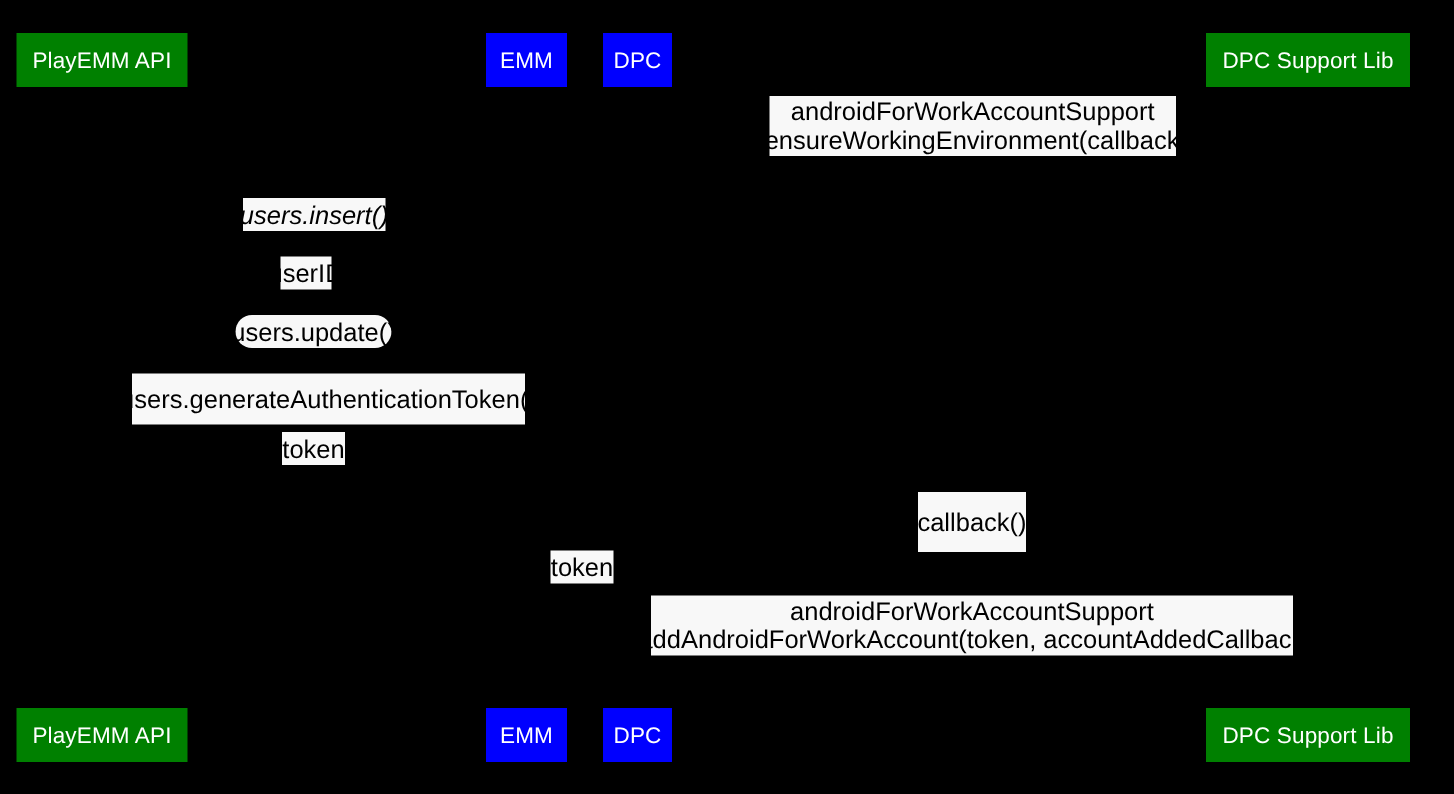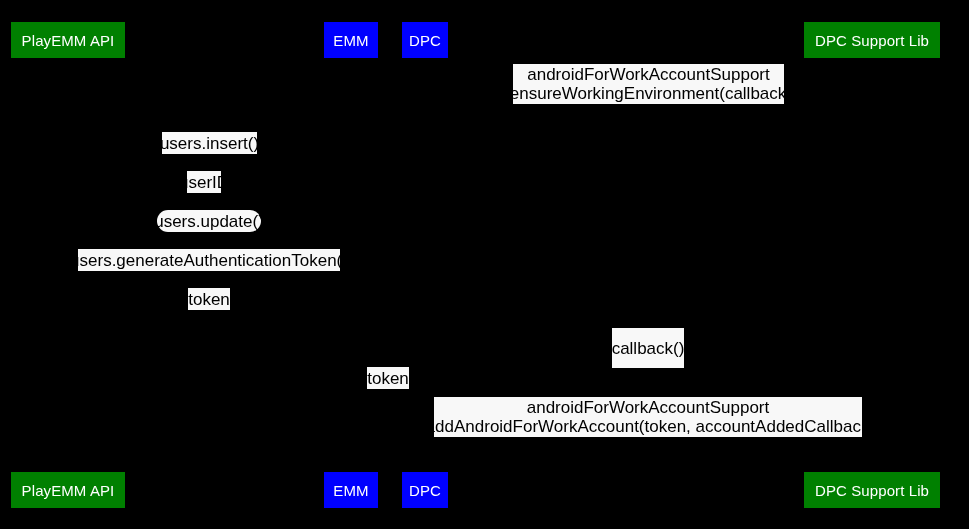--- a/index.html
+++ b/index.html
@@ -67,33 +67,33 @@
 
   <div class="participant green" style="left:804px; top:22px; width:136px; height:36px;">
     <span>DPC Support Lib</span>
   </div>
 
   <div class="msg-label" style="left:513px; top:64px; width:271px; height:40px;">
     <span class="line">androidForWorkAccountSupport</span>
     <span class="line">.ensureWorkingEnvironment(callback)</span>
   </div>
 
-  <div class="msg-label" style="left:162px; top:132px; width:95px; height:22px;">
+  <div class="msg-label" style="left:162px; top:132px; width:95px; height:22px;font-style:italic;">
     <span class="line">users.insert()</span>
   </div>
 
   <div class="msg-label" style="left:187px; top:171px; width:34px; height:22px;">
     <span class="line">userID</span>
   </div>
 
   <div class="msg-label" style="left:157px; top:210px; width:104px; height:22px;border-radius:11px;">
     <span class="line">users.update()</span>
   </div>
 
-  <div class="msg-label" style="left:78px; top:249px; width:262px; height:22px;">
+  <div class="msg-label" style="left:88px; top:249px; width:262px; height:34px;">
     <span class="line">users.generateAuthenticationToken()</span>
   </div>
 
   <div class="msg-label" style="left:188px; top:288px; width:42px; height:22px;">
     <span class="line">token</span>
   </div>
 
   <div class="msg-label" style="left:612px; top:328px; width:72px; height:40px;">
     <span class="line">callback()</span>
   </div>

